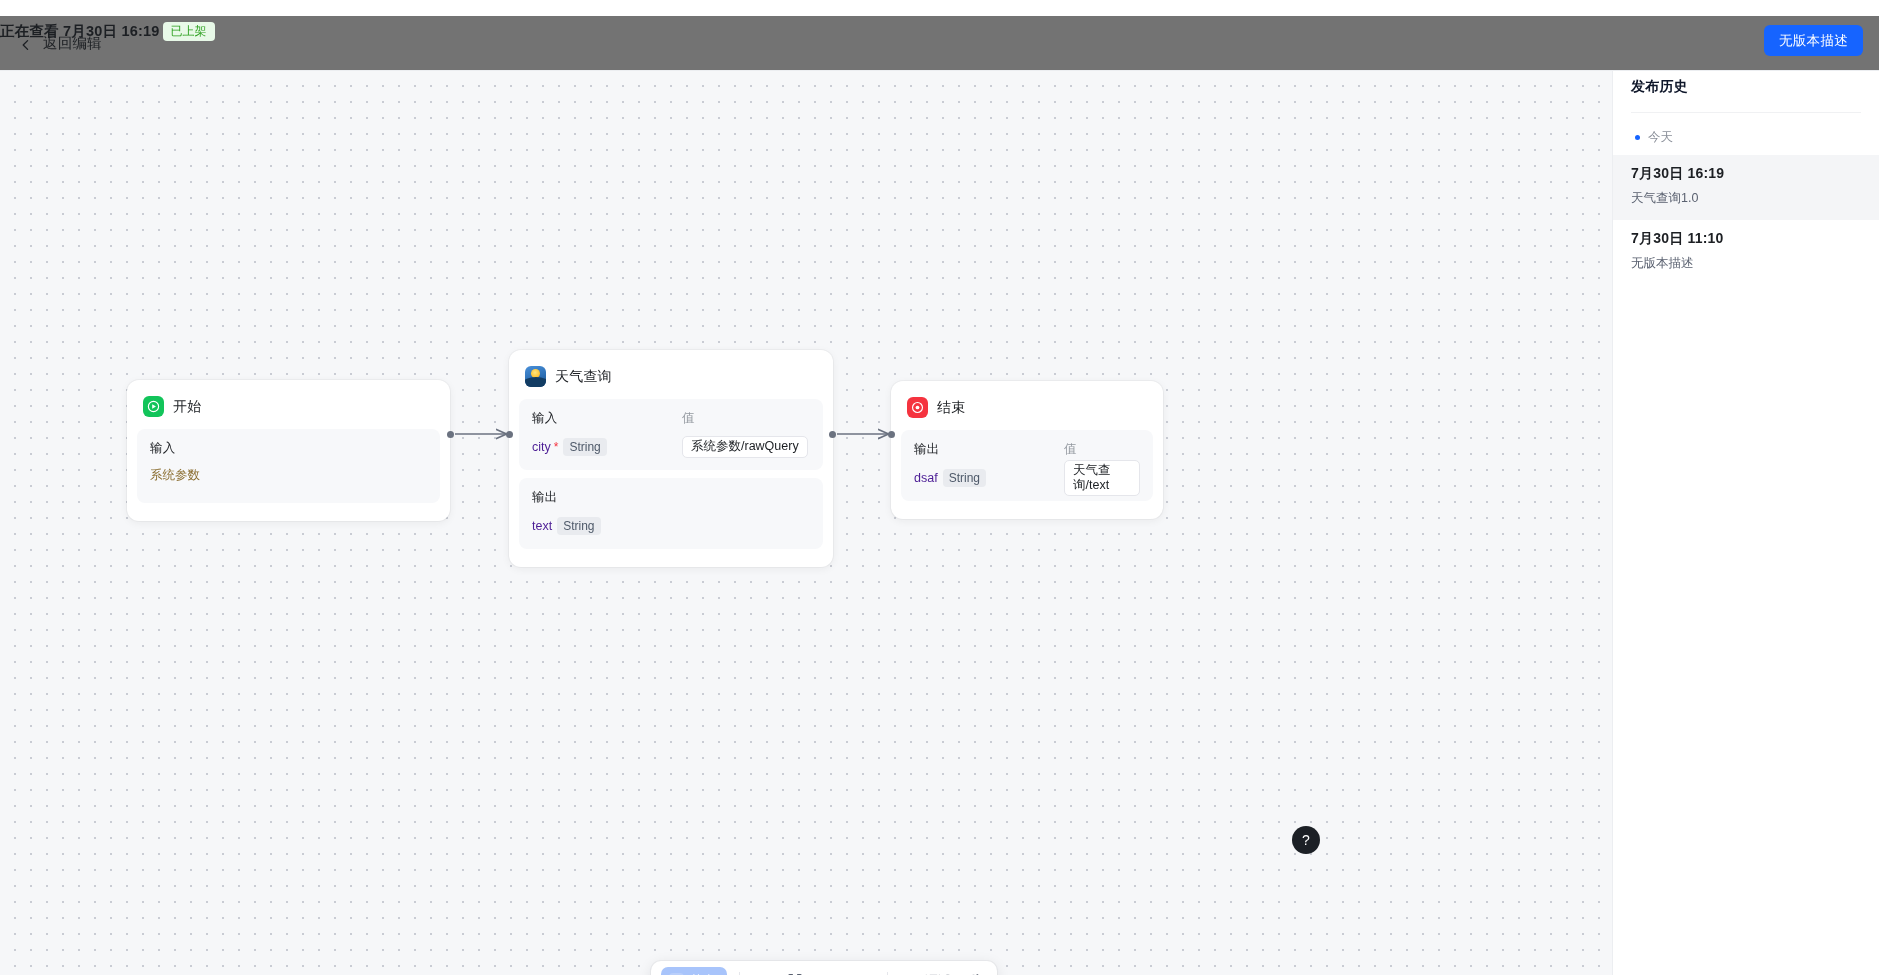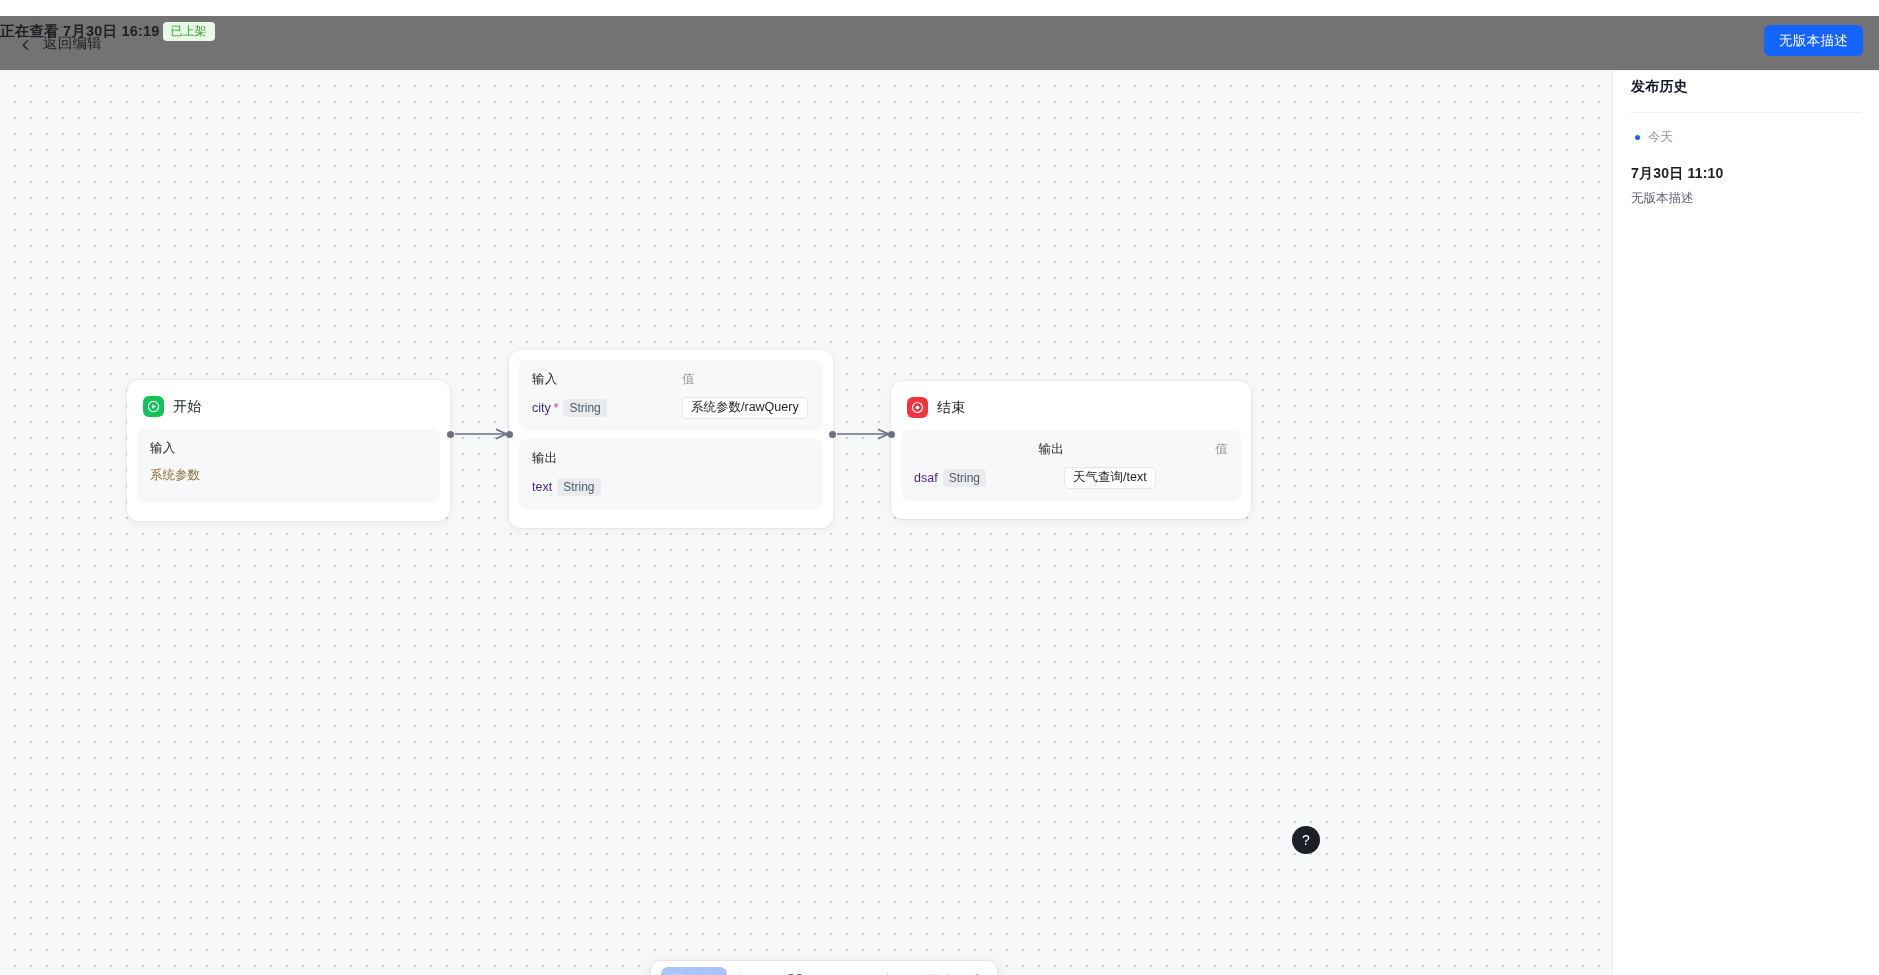--- a/index.html
+++ b/index.html
@@ -252,20 +252,27 @@
         <span class="node-title">开始</span>
       </div>
       <div class="section" style="min-height:74px;">
         <div class="sec-head">输入</div>
         <div class="sys-param">系统参数</div>
       </div>
       <span class="port" style="left:320px; top:51px;"></span>
     </div>
 
     <div class="node" style="left:509px; top:295px; width:324px;">
+      <div class="node-header">
+        <span class="node-icon icon-plugin">
+          <span class="sun"></span>
+            <span class="hill"></span>
+        </span>
+        <span class="node-title">天气查询</span>
+      </div>
 
       <div class="section">
         <div class="section-row">
           <div class="sec-col-left">
             <div class="sec-head">输入</div>
             <div class="param-line">
               <span class="param-name">city</span>
               <span class="req-dot">*</span>
               <span class="type-tag">String</span>
             </div>
@@ -289,21 +296,21 @@
             </div>
           </div>
           <div class="sec-col-right"></div>
         </div>
       </div>
 
       <span class="port" style="left:-3px; top:81px;"></span>
       <span class="port" style="left:320px; top:81px;"></span>
     </div>
 
-    <div class="node" style="left:891px; top:326px; width:360px;text-align:right;">
+    <div class="node" style="left:891px; top:326px; width:272px;">
       <div class="node-header">
         <span class="node-icon icon-end">
           <svg viewBox="0 0 16 16" width="13" height="13">
             <circle cx="8" cy="8" r="6.1" fill="none" stroke="#ffffff" stroke-width="1.4"></circle>
             <circle cx="8" cy="8" r="2.3" fill="#ffffff"></circle>
           </svg>
         </span>
         <span class="node-title">结束</span>
       </div>
 
@@ -384,20 +391,24 @@
 
   <div class="sidebar">
     <div class="sb-title">发布历史</div>
     <div class="sb-divider"></div>
 
     <div class="sb-group">
       <span class="sb-dot"></span>
       <span class="sb-group-label">今天</span>
     </div>
 
+    <div class="sb-item active">
+      <div class="sb-item-time">7月30日 16:19</div>
+      <div class="sb-item-desc">天气查询1.0</div>
+    </div>
 
     <div class="sb-item">
       <div class="sb-item-time">7月30日 11:10</div>
       <div class="sb-item-desc">无版本描述</div>
     </div>
   </div>
 
 </div>
 
 </body></html>

